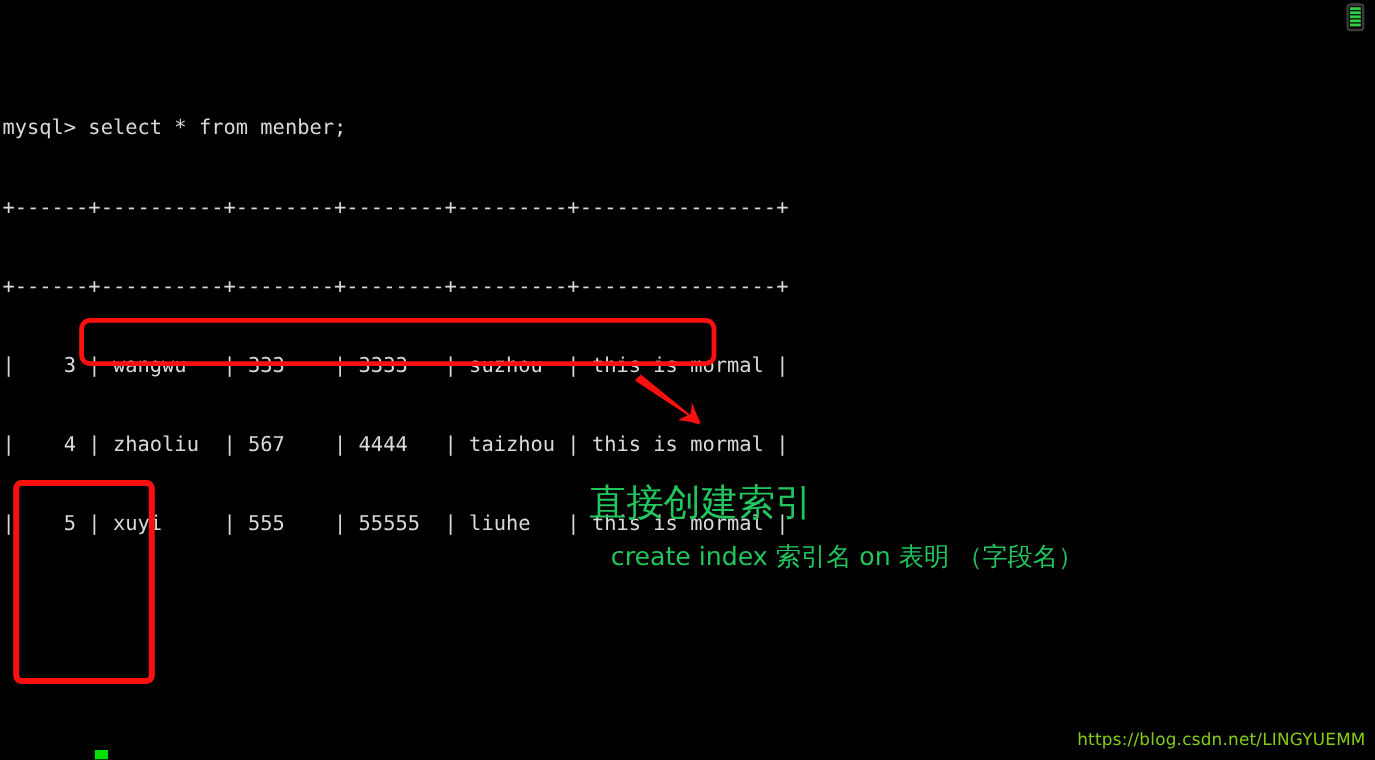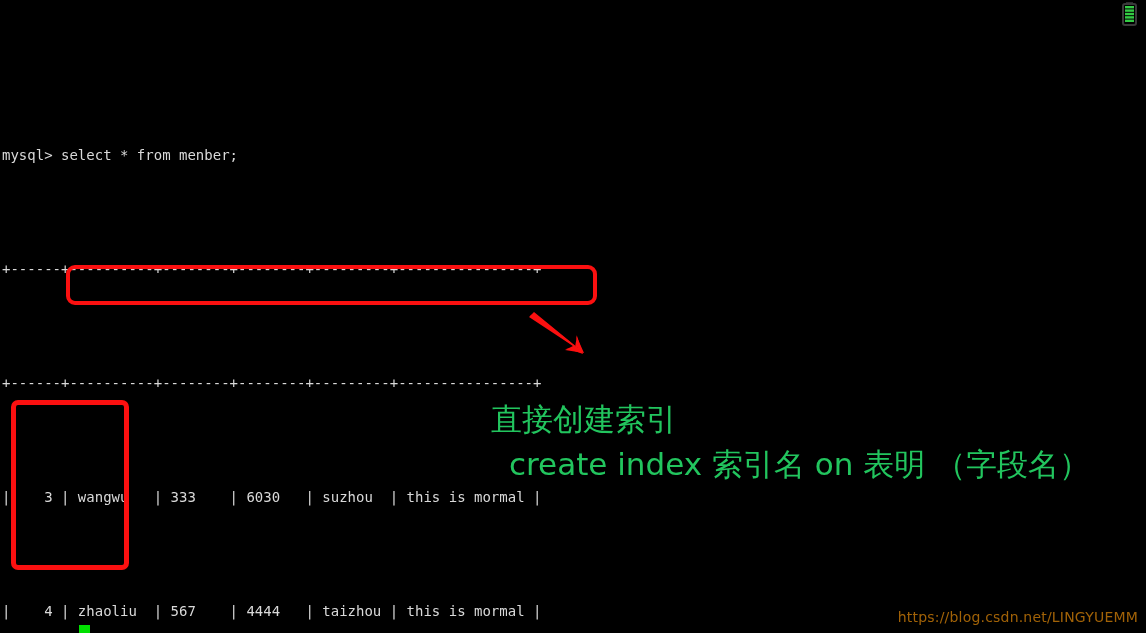--- a/index.html
+++ b/index.html
@@ -14,24 +14,23 @@
     position:absolute;left:0;top:0;width:1146px;height:633px;
     white-space:pre;
     color:#d9d9d9;
     font-family:"DejaVu Sans Mono","Liberation Mono",monospace;
     font-size:19px;
     line-height:22px;
     letter-spacing:0px;
   }
   #terminal .line{
     height:22px;
-    font-size:14px;
+    font-size:17px;
     line-height:22px;
     white-space:pre;
-    margin-top:48px;
   }
   #term-pad{padding:8px 0 0 2px;}
 
   
   .overlay{position:absolute;pointer-events:none;}
 
   #box-create{
     position:absolute;
     left:66px;top:265px;width:531px;height:40px;
     border:4px solid #fb1010;
@@ -51,25 +50,25 @@
     position:absolute;left:520px;top:303px;width:80px;height:60px;
   }
 
   .cn-note{
     position:absolute;
     color:#22c55e;
     font-family:"DejaVu Sans","Liberation Sans",sans-serif;
     white-space:pre;
   }
   #cn-line1{left:491px;top:402px;font-size:31px;line-height:34px;}
-  #cn-line2{left:509px;top:447px;font-size:31px;line-height:34px;}
+  #cn-line2{left:509px;top:447px;font-size:21px;line-height:34px;}
 
   #watermark{
     position:absolute;right:8px;bottom:8px;
-    color:#a16207;
+    color:#84cc16;
     font-family:"DejaVu Sans","Liberation Sans",sans-serif;
     font-size:14px;
     letter-spacing:0.2px;
   }
 
   
   #battery{
     position:absolute;left:1121px;top:2px;width:17px;height:28px;
   }
 
@@ -86,21 +85,21 @@
   }
 </style>
 </head>
 <body>
 
 <div id="terminal">
   <div id="term-pad">
     <div class="line">mysql&gt; select * from menber;</div>
     <div class="line">+------+----------+--------+--------+---------+----------------+</div>
     <div class="line">+------+----------+--------+--------+---------+----------------+</div>
-    <div class="line">|    3 | wangwu   | 333    | 6030   | suzhou  | this is mormal |</div>
+    <div class="line">|    3 | wangwu   | 333    | 3333   | suzhou  | this is mormal |</div>
     <div class="line">|    4 | zhaoliu  | 567    | 4444   | taizhou | this is mormal |</div>
     <div class="line">|    5 | xuyi     | 555    | 55555  | liuhe   | this is mormal |</div>
     
     
     
     
     
     
     
     

